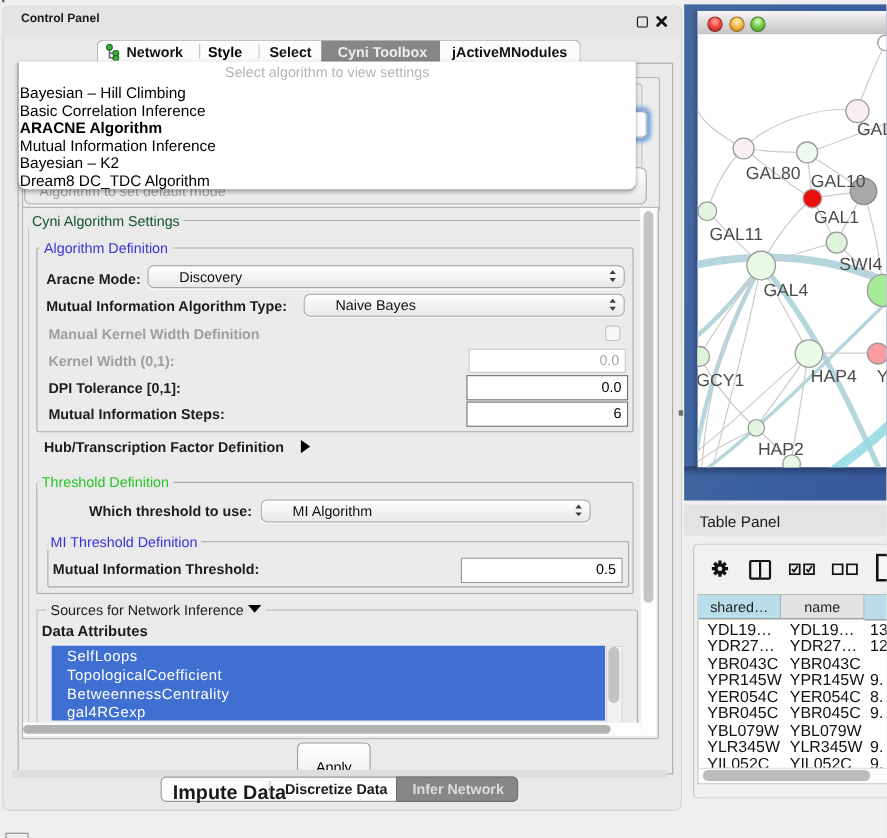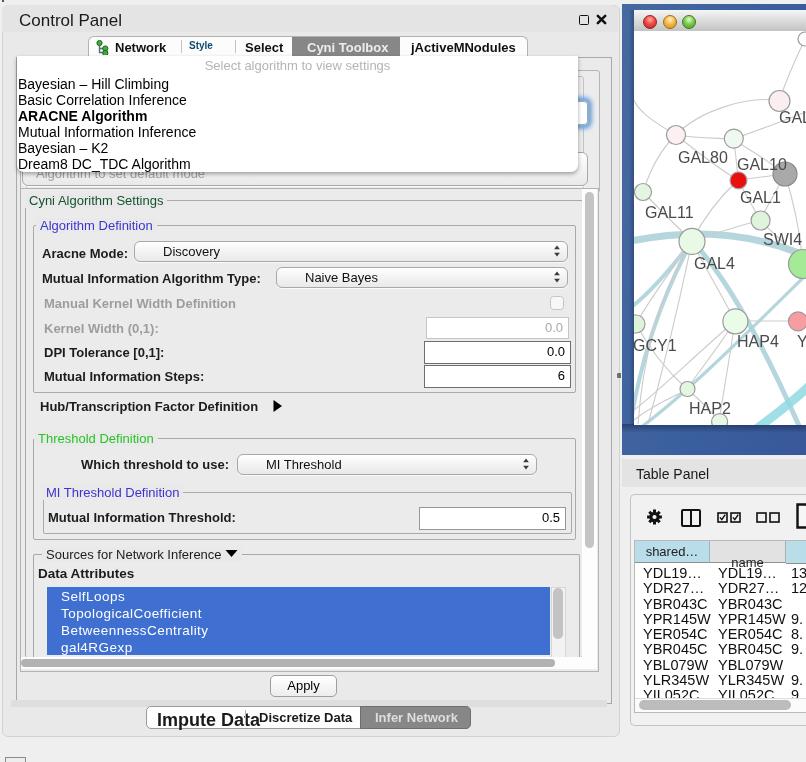--- a/index.html
+++ b/index.html
@@ -10,40 +10,40 @@
 .combo .ct{position:absolute;left:12px;top:2px;font-size:13px;color:#111;margin-left:16px;}
 .chev{position:absolute;right:6px;top:3px;}
 .gbox{border:1px solid #a9a9a9;border-radius:2px;}
 .gttl{position:absolute;top:-8px;left:8px;background:#e9e9e9;padding:0 4px;font-size:13px;white-space:nowrap;}
 .fld{position:absolute;background:#fff;font-size:13px;text-align:right;}
 </style></head>
 <body>
 
 <div class="abs" id="cpwin" style="left:2px;top:5px;width:616px;height:730px;background:#e9e9e9;border:1px solid #d2d2d2;border-radius:6px;"></div>
 <div class="abs" style="left:2px;top:5px;width:616px;height:27px;background:#e4e4e4;border-radius:6px 6px 0 0;"></div>
-<div class="abs" style="left:19px;top:11px;font-size:17px;color:#1a1a1a;">Control Panel</div>
+<div class="abs" style="left:19px;top:11px;font-size:11px;color:#1a1a1a;font-weight:bold;">Control Panel</div>
 
 <div class="abs" style="left:579px;top:15px;width:7.5px;height:7.5px;border:1.8px solid #111;border-radius:1.5px;"></div>
 <svg class="abs" style="left:596px;top:14px;" width="11" height="11" viewBox="0 0 11 11">
     <path d="M1.8 1.8 L9.2 9.2 M9.2 1.8 L1.8 9.2" stroke="#111" stroke-width="2.5" stroke-linecap="round"></path>
   </svg>
 
 <div class="abs" style="left:88px;top:36px;width:438px;height:21px;background:#fcfcfc;border:1px solid #b3b3b3;border-bottom:none;border-radius:6px 6px 0 0;"></div>
 <div class="abs" style="left:292px;top:37px;width:108px;height:20px;background:#878787;"></div>
 <div class="abs" style="left:96px;top:40px;width:13px;height:14px;" id="neticon">
 <svg width="13" height="15" viewBox="0 0 13 15">
       <path d="M3.5 4 V12.5 H8 M3.5 8.5 H8" stroke="#5b6b7b" stroke-width="1.4" fill="none"></path>
       <circle cx="3.5" cy="3" r="2.6" fill="#3fae3f" stroke="#1c681c"></circle>
       <circle cx="9.3" cy="8.5" r="2.6" fill="#3fae3f" stroke="#1c681c"></circle>
       <circle cx="9.3" cy="13" r="2.6" fill="#3fae3f" stroke="#1c681c"></circle>
     </svg>
 </div>
 <div class="abs" style="left:115px;top:40px;font-size:13px;font-weight:bold;color:#111;">Network</div>
 <div class="abs" style="left:181px;top:40px;width:1px;height:13px;background:#c3c3c3;"></div>
-<div class="abs" style="left:189px;top:40px;font-size:10px;font-weight:bold;color:#0c4a6e;">Style</div>
+<div class="abs" style="left:189px;top:40px;font-size:13px;font-weight:bold;color:#000000;">Style</div>
 <div class="abs" style="left:235px;top:40px;width:1px;height:13px;background:#c3c3c3;"></div>
 <div class="abs" style="left:245px;top:40px;font-size:13px;font-weight:bold;color:#111;">Select</div>
 <div class="abs" style="left:307px;top:40px;font-size:13px;font-weight:bold;color:#ededed;">Cyni Toolbox</div>
 <div class="abs" style="left:411px;top:40px;font-size:13px;font-weight:bold;color:#111;">jActiveMNodules</div>
 
 <div class="abs" style="left:16px;top:57px;width:594px;height:645px;background:#eaeaea;border:1px solid #a9a9a9;"></div>
 
 <div class="abs" style="left:20px;top:70px;width:578px;height:121px;background:#ececec;border:1px solid #b5b5b5;border-radius:3px;"></div>
 <div class="abs" style="left:26px;top:76px;width:556px;height:112px;border:1px solid #c2c2c2;border-radius:3px;"></div>
 <div class="abs" style="left:22px;top:100px;width:565px;height:24px;background:#fff;border:1px solid #a9a9a9;border-radius:5px;box-shadow:0 0 4px 2.5px #6ea3dd, inset 0 0 0 1px #7fb0e4;"></div>
@@ -86,21 +86,21 @@
 <div class="abs" style="left:40px;top:399px;font-size:13px;font-weight:bold;color:#1c1c1c;">Hub/Transcription Factor Definition</div>
 <svg class="abs" style="left:272px;top:399px;" width="11" height="14" viewBox="0 0 11 14">
     <path d="M1.5 1 L10 7 L1.5 13 Z" fill="#000"></path>
   </svg>
 
 <div class="abs gbox" style="left:33px;top:438px;width:541px;height:100px;">
   <div class="gttl" style="color:#27c427;left:0px;">Threshold Definition</div>
 </div>
 <div class="abs lbl" style="left:81px;top:457px;">Which threshold to use:</div>
 <div class="abs combo" style="left:237px;top:454px;width:298px;height:19px;">
-  <div class="ct">MI Threshold</div>
+  <div class="ct">MI Algorithm</div>
   <svg class="chev" width="8" height="12" viewBox="0 0 8 12">
       <path d="M4 0.6 L6.9 4.2 H1.1 Z" fill="#3a3a3a"></path>
       <path d="M4 11.4 L1.1 7.8 H6.9 Z" fill="#3a3a3a"></path>
     </svg>
 </div>
 <div class="abs gbox" style="left:43px;top:492px;width:527px;height:40px;">
   <div class="gttl" style="color:#3a35d0;left:-2px;">MI Threshold Definition</div>
 </div>
 <div class="abs lbl" style="left:48px;top:510px;">Mutual Information Threshold:</div>
 <div class="fld" style="left:419px;top:507px;width:140px;height:19px;border:1px solid #979797;color:#000;padding:2px 5px 0 0;">0.5</div>
@@ -113,21 +113,21 @@
 <div class="abs" style="left:38px;top:566px;font-size:13.5px;font-weight:bold;color:#1c1c1c;">Data Attributes</div>
 <div class="abs" style="left:47px;top:587px;width:503px;height:68px;background:#3e6fd1;color:#fff;font-size:13.5px;letter-spacing:0.45px;line-height:17px;padding-left:14px;box-sizing:border-box;padding-top:1px;">SelfLoops<br>TopologicalCoefficient<br>BetweennessCentrality<br>gal4RGexp</div>
 <div class="abs" style="left:551px;top:587px;width:13px;height:69px;background:#f2f2f2;border:1px solid #d7d7d7;"></div>
 <div class="abs" style="left:553px;top:588px;width:10px;height:51px;background:#c3c3c3;border-radius:5px;"></div>
 
 <div class="abs" style="left:582px;top:189px;width:15px;height:480px;background:#fdfdfd;"></div>
 <div class="abs" style="left:585px;top:192px;width:9px;height:356px;background:#c4c4c4;border-radius:5px;"></div>
 <div class="abs" style="left:21px;top:657px;width:561px;height:12px;background:#fdfdfd;"></div>
 <div class="abs" style="left:21px;top:659px;width:534px;height:8px;background:#b2b2b2;border-radius:4px;"></div>
 
-<div class="abs" style="left:270px;top:675px;width:65px;height:18px;background:linear-gradient(#ffffff,#ededed);border:1px solid #9e9e9e;border-radius:5px;text-align:center;font-size:13px;color:#000;padding-top:2px;">Apply</div>
+<div class="abs" style="left:270px;top:675px;width:65px;height:18px;background:linear-gradient(#ffffff,#ededed);border:1px solid #9e9e9e;border-radius:5px;text-align:center;font-size:13px;color:#000;padding-top:14px;">Apply</div>
 
 <div class="abs" style="left:11px;top:700px;width:596px;height:7px;background:#dedede;"></div>
 <div class="abs" style="left:146px;top:706px;width:323px;height:21px;background:#fdfdfd;border:1px solid #9a9a9a;border-radius:5px;"></div>
 <div class="abs" style="left:360px;top:706px;width:109px;height:21px;background:#878787;border:1px solid #6f6f6f;border-radius:0 5px 5px 0;"></div>
 <div class="abs" style="left:157px;top:710px;font-size:18px;font-weight:bold;color:#1a1a1a;">Impute Data</div>
 <div class="abs" style="left:245px;top:710px;width:1px;height:14px;background:#b5b5b5;"></div>
 <div class="abs" style="left:259px;top:710px;font-size:13px;font-weight:bold;color:#1a1a1a;">Discretize Data</div>
 <div class="abs" style="left:375px;top:710px;font-size:13px;font-weight:bold;color:#dedede;">Infer Network</div>
 
 <div class="abs" style="left:17px;top:56px;width:561px;height:116px;background:#fff;border-radius:0 0 7px 7px;box-shadow:0 2px 4px rgba(0,0,0,.35);"></div>
@@ -237,21 +237,21 @@
 <svg class="abs" style="left:756px;top:512px;" width="24" height="11" viewBox="0 0 24 11">
   <rect x="1" y="1" width="9" height="9" fill="none" stroke="#111" stroke-width="1.6"></rect>
   <rect x="14" y="1" width="9" height="9" fill="none" stroke="#111" stroke-width="1.6"></rect>
 </svg>
 <svg class="abs" style="left:796px;top:503px;" width="18" height="26" viewBox="0 0 18 26">
   <path d="M1.5 1.5 H10 L16.5 8 V24.5 H1.5 Z" fill="#f6f6f6" stroke="#111" stroke-width="2.4"></path>
 </svg>
 
 <div class="abs" style="left:634px;top:540px;width:172px;height:171px;background:#fff;border:1px solid #b9b9b9;border-right:none;overflow:hidden;">
   <div class="abs" style="left:0;top:0;width:75px;height:22px;background:#b9dde9;border-right:1px solid #9fb6bd;border-bottom:1px solid #8f8f8f;text-align:center;font-size:13px;color:#222;padding-top:3px;box-sizing:border-box;">shared…</div>
-  <div class="abs" style="left:75px;top:0;width:76px;height:22px;background:#e2e2e2;border-right:1px solid #adadad;border-bottom:1px solid #8f8f8f;text-align:center;font-size:13px;color:#222;padding-top:14px;box-sizing:border-box;">name</div>
+  <div class="abs" style="left:75px;top:0;width:76px;height:22px;background:#e2e2e2;border-right:1px solid #adadad;border-bottom:1px solid #8f8f8f;text-align:center;font-size:13px;color:#222;padding-top:3px;box-sizing:border-box;">name</div>
   <div class="abs" style="left:151px;top:0;width:21px;height:22px;background:#b9dde9;border-bottom:1px solid #8f8f8f;"></div>
   <div class="abs" style="left:8px;top:25px;font-size:14.5px;color:#111;line-height:15.3px;">YDL19…<br>YDR27…<br>YBR043C<br>YPR145W<br>YER054C<br>YBR045C<br>YBL079W<br>YLR345W<br>YIL052C</div>
   <div class="abs" style="left:83px;top:25px;font-size:14.5px;color:#111;line-height:15.3px;">YDL19…<br>YDR27…<br>YBR043C<br>YPR145W<br>YER054C<br>YBR045C<br>YBL079W<br>YLR345W<br>YIL052C</div>
   <div class="abs" style="left:156px;top:25px;font-size:14.5px;color:#111;line-height:15.3px;">13<br>12<br>&nbsp;<br>9.<br>8.<br>9.<br>&nbsp;<br>9.<br>9.</div>
   <div class="abs" style="left:0px;top:157px;width:172px;height:14px;background:#fbfbfb;border-top:1px solid #ddd;"></div>
   <div class="abs" style="left:4px;top:159px;width:152px;height:10px;background:#bcbcbc;border-radius:5px;"></div>
 </div>
 
 <div class="abs" style="left:617px;top:373px;width:4px;height:5px;background:#6f6f6f;border-radius:1px 0 0 1px;"></div>
 

